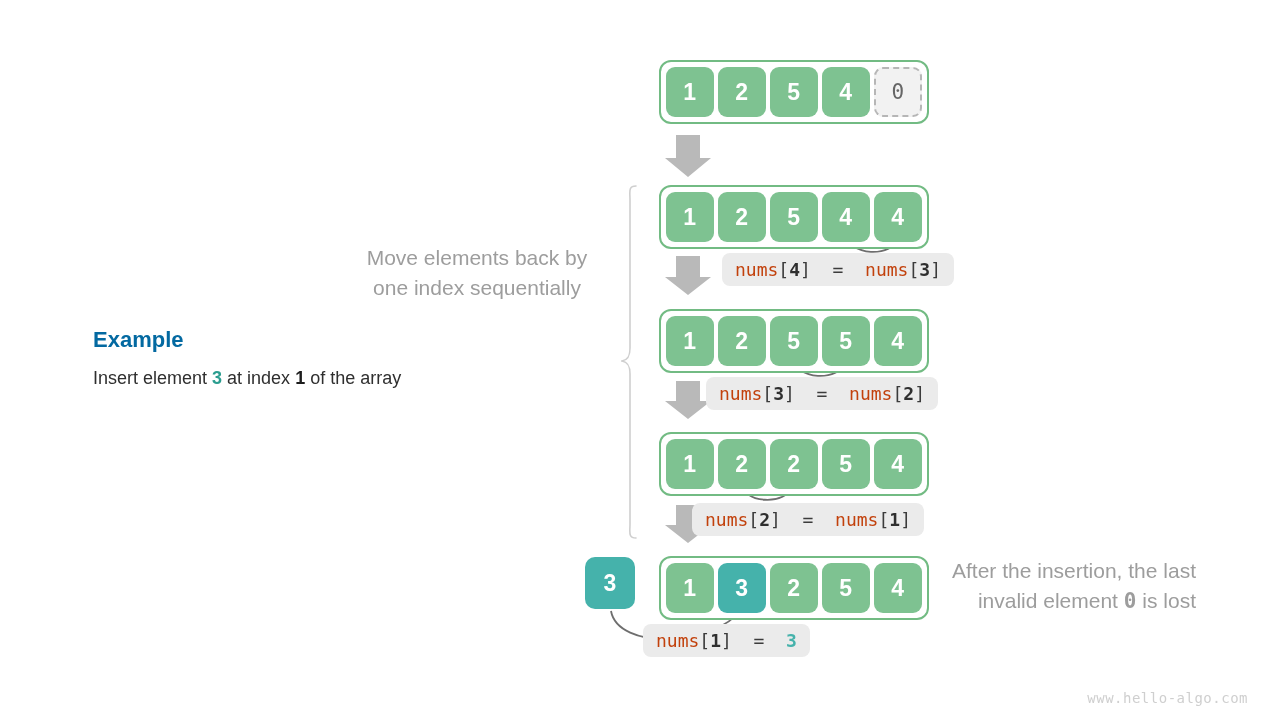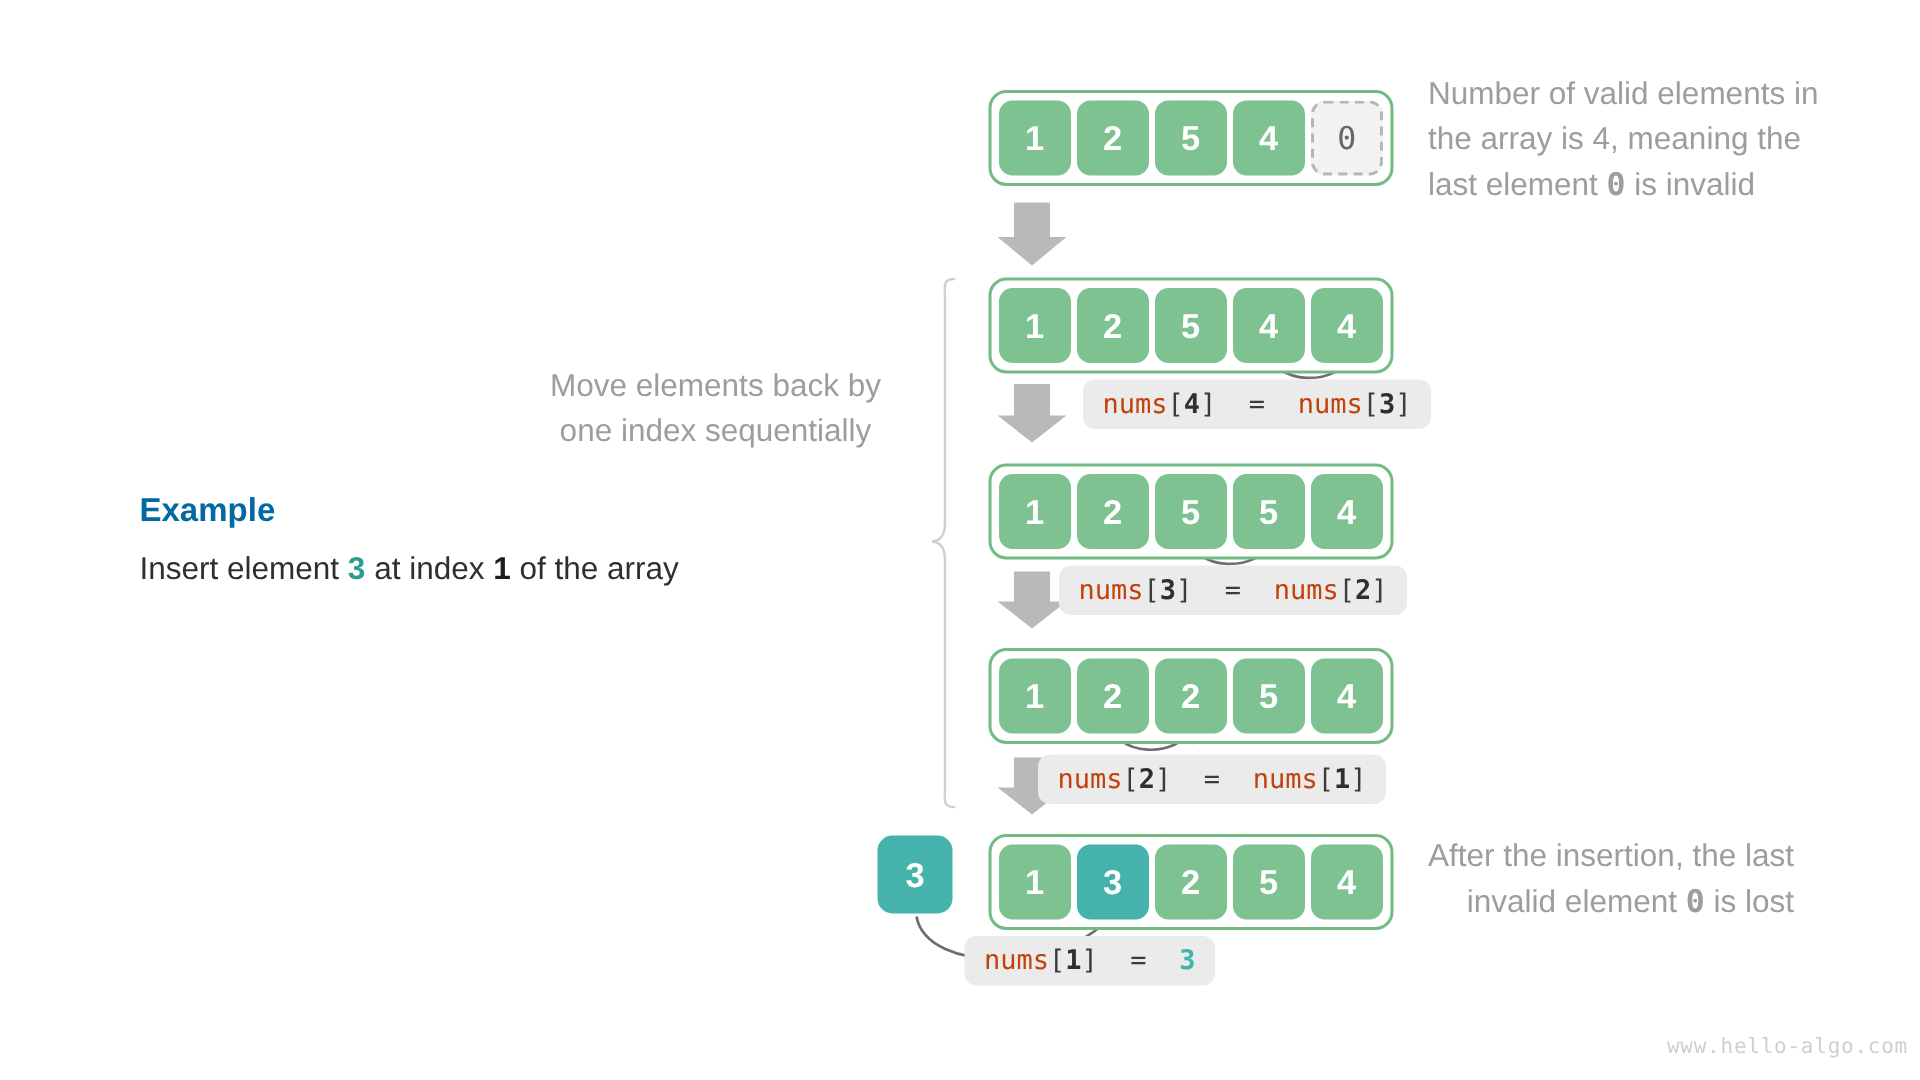--- a/index.html
+++ b/index.html
@@ -112,30 +112,30 @@
     left: 93px;
     top: 327px;
     font-size: 22px;
     font-weight: bold;
     color: #0369a1;
   }
   .example-body {
     position: absolute;
     left: 93px;
     top: 368px;
-    font-size: 21px;
+    font-size: 18px;
     color: #2f2f2f;
     white-space: nowrap;
   }
   .example-body .hl-teal { color: #2a9d8f; font-weight: bold; }
   .example-body .hl-bold { font-weight: bold; color: #1d1d1d; }
 
   .watermark {
     position: absolute;
-    right: 8px;
+    right: 32px;
     bottom: 14px;
     font-family: "DejaVu Sans Mono", monospace;
     font-size: 14px;
     color: #cfcfcf;
     letter-spacing: 0.5px;
   }
 
   svg.overlay {
     position: absolute;
     left: 0; top: 0;
@@ -195,21 +195,20 @@
   </svg>
 
   <div class="array" style="left:659px; top:60px;">
     <div class="cell">1</div>
     <div class="cell">2</div>
     <div class="cell">5</div>
     <div class="cell">4</div>
     <div class="cell invalid">0</div>
   </div>
 
-  <div class="note" style="left:952px; top:48px;"><span>Number of valid elements in</span><br><span>the array is 4, meaning the</span><br><span>last element </span><span class="mono-zero">0</span><span> is invalid</span></div>
 
   <div class="array" style="left:659px; top:185px;">
     <div class="cell">1</div>
     <div class="cell">2</div>
     <div class="cell">5</div>
     <div class="cell">4</div>
     <div class="cell">4</div>
   </div>
 
   <div class="code-pill" style="left:722px; top:253px;"><span class="v">nums</span><span class="op">[</span><span class="n">4</span><span class="op">]</span>&nbsp;&nbsp;<span class="op">=</span>&nbsp;&nbsp;<span class="v">nums</span><span class="op">[</span><span class="n">3</span><span class="op">]</span></div>

